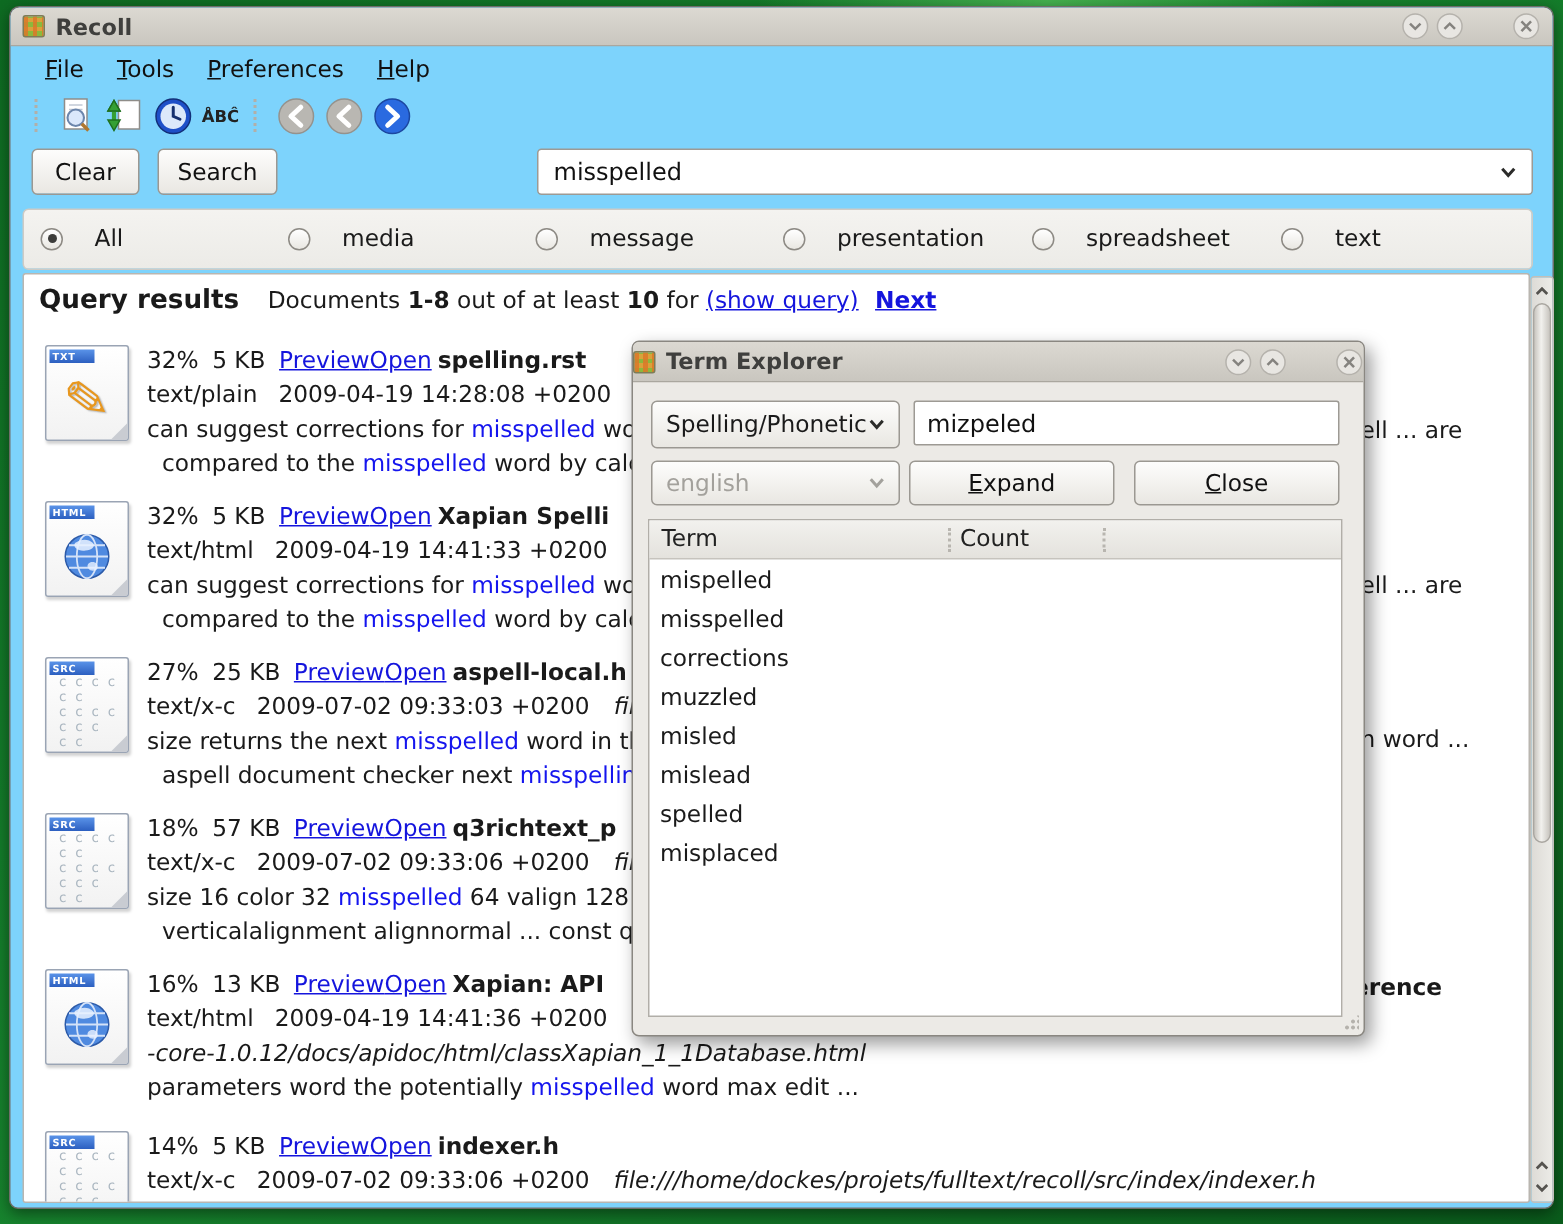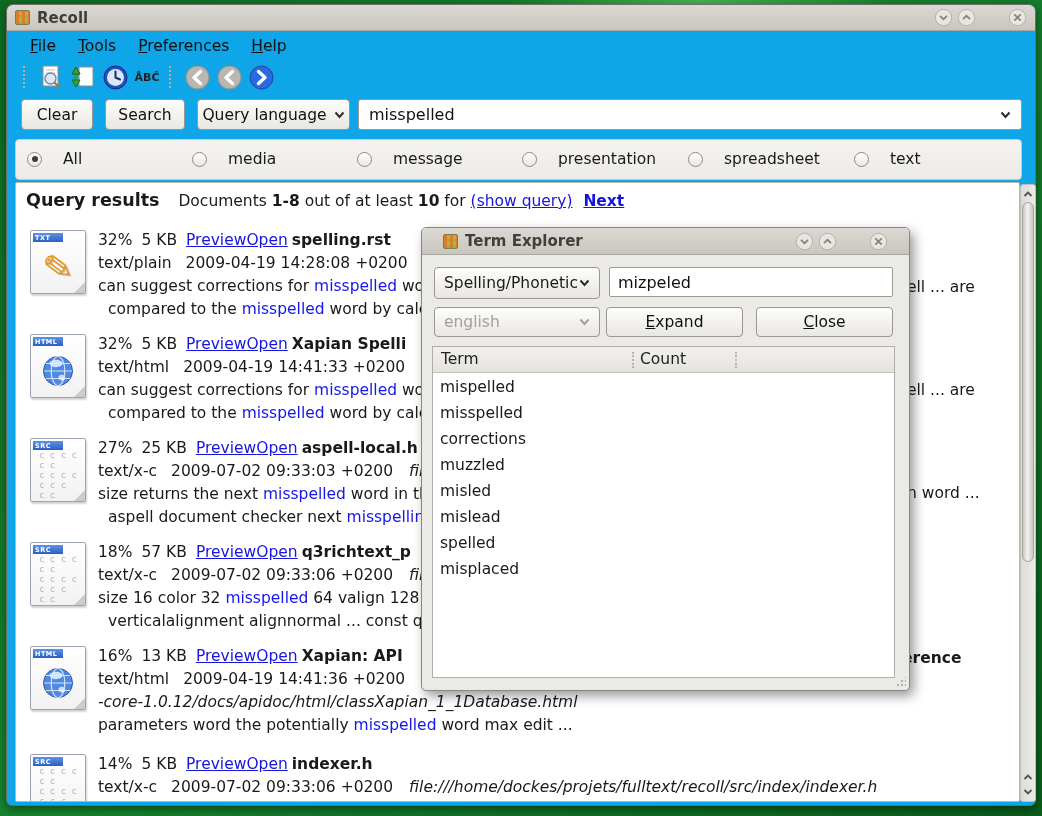--- a/index.html
+++ b/index.html
@@ -8,21 +8,21 @@
     font-family:"DejaVu Sans","Liberation Sans",sans-serif;
     background:
       radial-gradient(circle at 67% 0%, rgba(110,220,110,.55), rgba(0,0,0,0) 18%),
       linear-gradient(135deg,#0e6b22 0%, #17842e 45%, #0a5c1c 100%);
     position:relative; font-size:15px; color:#1a1a1a;
   }
   .abs { position:absolute; }
 
   
   .window { left:6px; top:4px; width:1030px; height:802px;
-    background:#0ea5e9; border:1px solid #6f6e69; border-radius:7px 7px 6px 6px;
+    background:#7dd3fc; border:1px solid #6f6e69; border-radius:7px 7px 6px 6px;
     box-shadow:0 3px 10px rgba(0,0,0,.45); }
   .titlebar { left:0; top:0; right:0; height:26px; border-radius:6px 6px 0 0;
     background:linear-gradient(#dcd9d2,#c9c6bf); border-bottom:1px solid #aaa79f;
     display:flex; align-items:center; padding:0 8px; gap:7px; }
   .win-title { font-weight:bold; color:#3f3f3d; font-size:15px; }
   .app-icon { width:15px; height:15px; border:1px solid #7d7d58; border-radius:2px;
     background:
       repeating-linear-gradient(90deg, rgba(220,120,40,.85) 0 3px, rgba(0,0,0,0) 3px 6px),
       repeating-linear-gradient(0deg, #8cb83c 0 3px, #d8a23c 3px 6px); }
   .winbtns { margin-left:auto; display:flex; align-items:center; gap:4px; }
@@ -96,21 +96,21 @@
     background:linear-gradient(90deg,#dddbd6,#ecebe7); border:1px solid #c2bfb9; border-radius:3px; }
   .sbtn { position:absolute; left:1px; width:12px; height:14px; display:flex; align-items:center; justify-content:center; }
   .sthumb { position:absolute; left:1px; top:17px; width:12px; height:360px; border-radius:6px;
     background:linear-gradient(90deg,#c9c6c0,#f2f1ee 45%,#c9c6c0); border:1px solid #a9a6a0; }
 
   
   .dialog { left:414px; top:222px; width:489px; height:464px; background:#eceae6;
     border:1px solid #8a8781; border-radius:5px; box-shadow:4px 5px 12px rgba(0,0,0,.4); z-index:10; }
   .dlg-title { left:0; top:0; right:0; height:27px; border-radius:4px 4px 0 0;
     background:linear-gradient(#dcd9d2,#c9c6bf); border-bottom:1px solid #aaa79f;
-    display:flex; align-items:center; padding:0 21px; gap:7px; }
+    display:flex; align-items:center; padding:0 0; gap:7px; }
   .combo { background:linear-gradient(#fdfdfc,#e9e7e2); border:1px solid #9b9892; border-radius:4px;
     display:flex; align-items:center; padding:0 9px; font-size:15.5px; }
   .combo .lbl { flex:1; text-align:left; }
   .dis { color:#a3a19c; }
   .tx-input { background:#fff; border:1px solid #9d9a94; border-radius:2px; padding:0 8px;
     font:16px "DejaVu Sans",sans-serif; color:#111; }
   .dlg-btn .u { text-decoration:underline; }
   .terms { left:10px; top:118px; width:463px; height:332px; background:#fff; border:1px solid #b1aea8; }
   .thead { position:absolute; left:0; top:0; right:0; height:26px;
     background:linear-gradient(#f2f1ee,#e4e2dd); border-bottom:1px solid #c6c3bd;
@@ -211,26 +211,20 @@
         </svg>
     </span>
   </div>
 
   <div class="abs btn searchrow-clear">
       <span>Clear</span>
     </div>
   <div class="abs btn searchrow-search">
       <span>Search</span>
     </div>
-  <div class="abs btn searchrow-ql">
-    <span>Query language</span>
-    <svg class="chev" viewBox="0 0 11 8">
-        <path d="M1.5 1.5L5.5 6l4-4.5" fill="none" stroke="#2c2c2a" stroke-width="2"></path>
-      </svg>
-  </div>
   <div class="abs search-combo">
     <input value="misspelled" style="">
     <svg class="chev" viewBox="0 0 11 8">
         <path d="M1.5 1.5L5.5 6l4-4.5" fill="none" stroke="#2c2c2a" stroke-width="2"></path>
       </svg>
   </div>
 
   <div class="abs filterbar">
     <span class="abs radio-item" style="left:11px">
         <span class="radio sel"></span>

